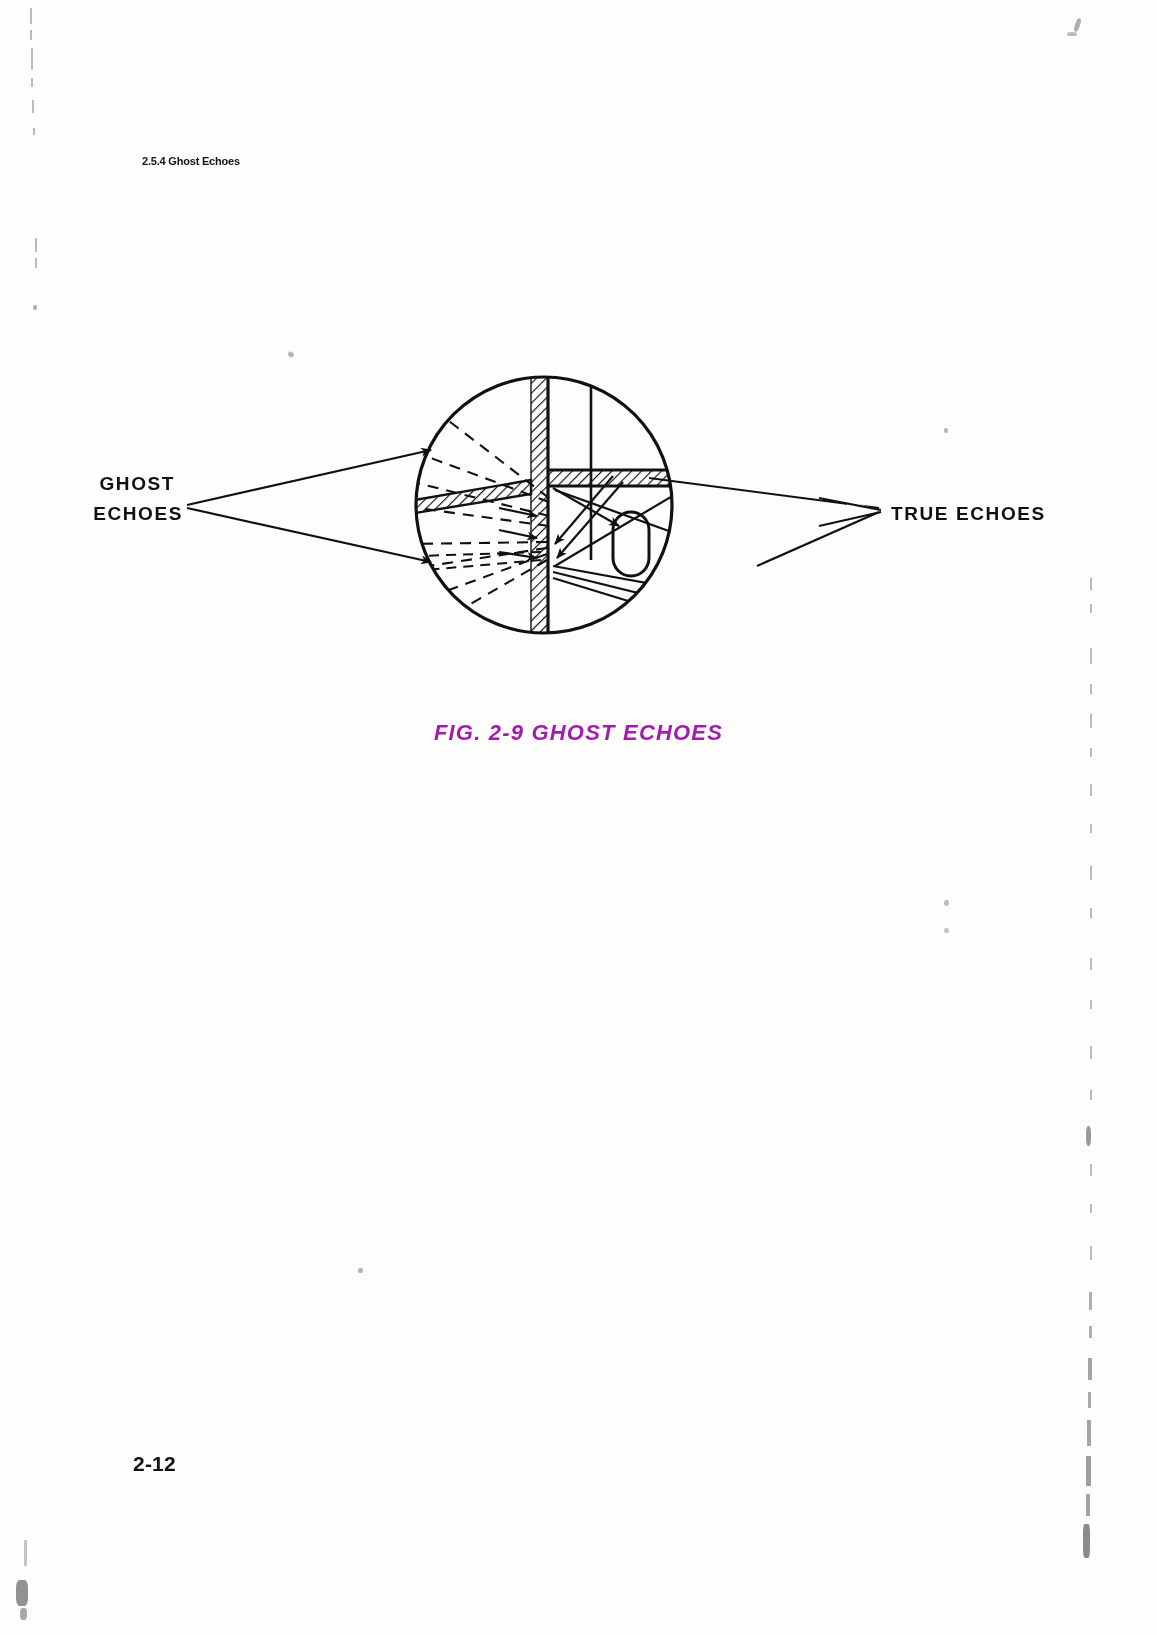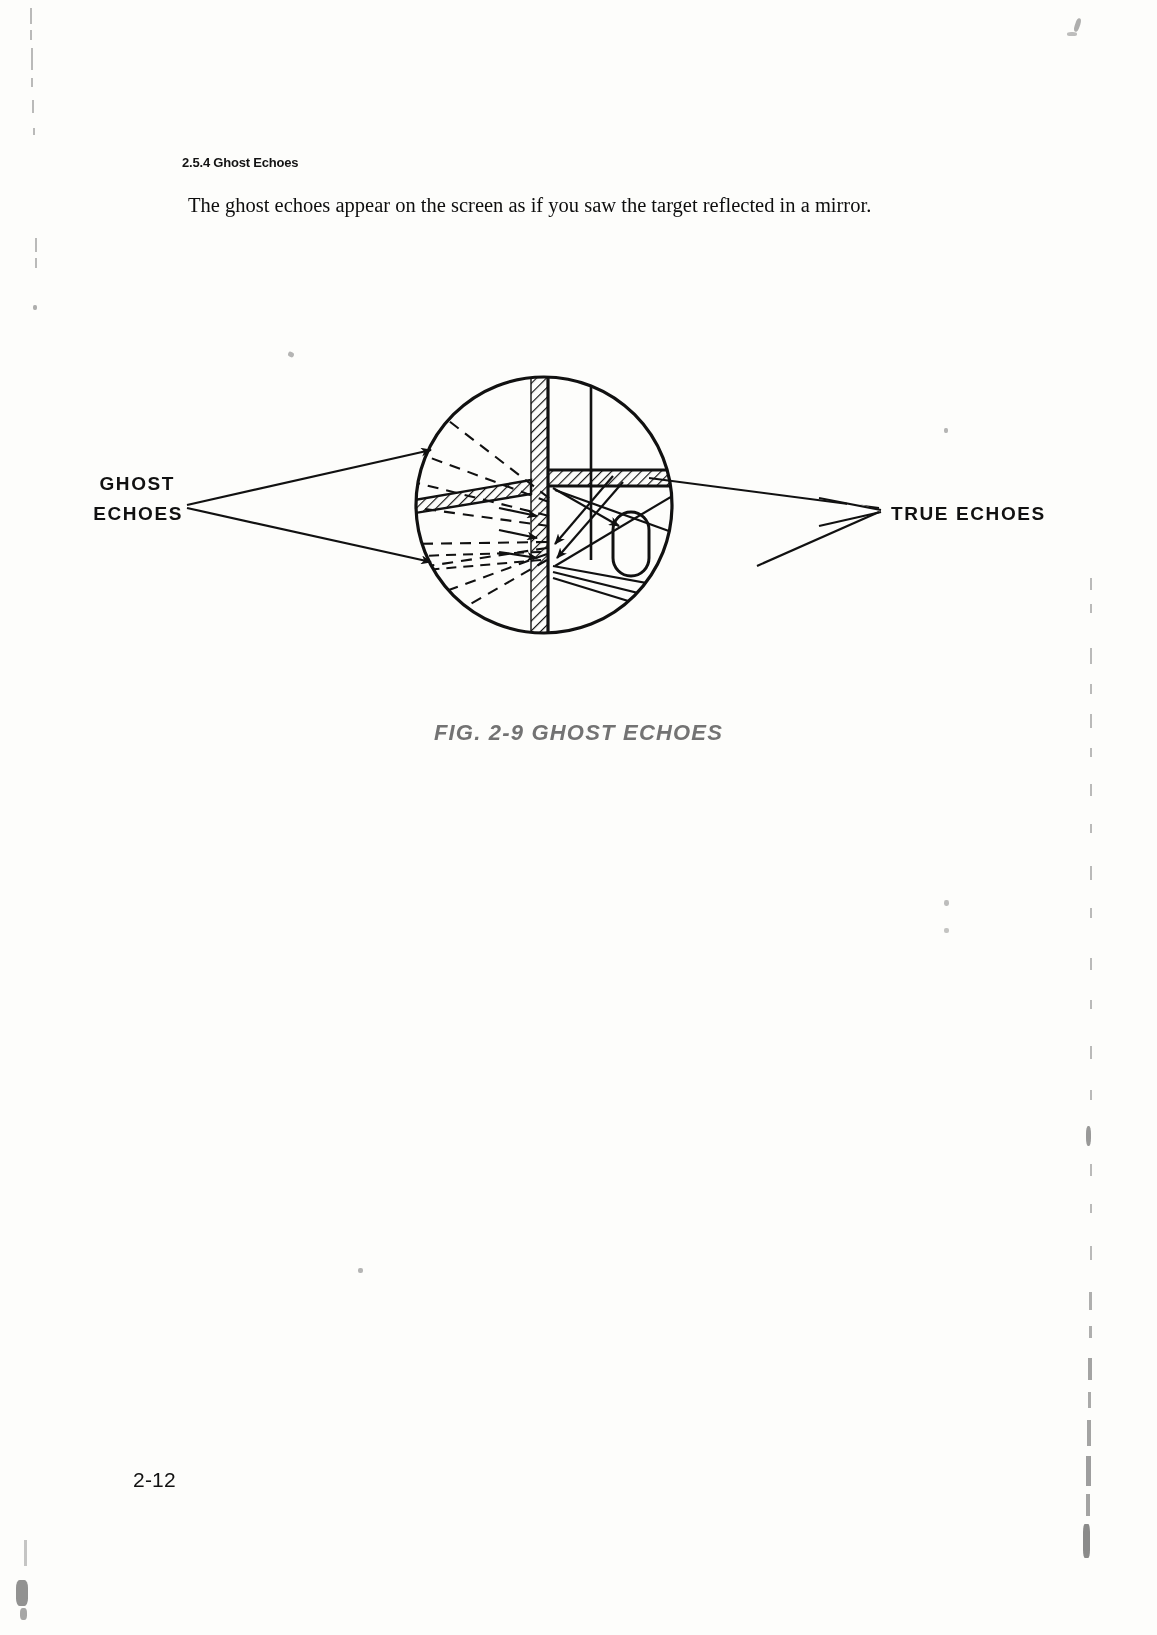--- a/index.html
+++ b/index.html
@@ -18,25 +18,24 @@
   .scan-edge{position:absolute;pointer-events:none;}
   .speck{position:absolute;background:#6e6e6e;border-radius:40%;opacity:.55;}
   .dash-mark{position:absolute;background:#8d8d8d;opacity:.6;}
 
   
   .heading{
     position:absolute;
     left:142px;top:155px;
     font-family:"Liberation Sans",sans-serif;
     font-weight:bold;
-    font-size:13px;
+    font-size:11px;
     letter-spacing:-0.2px;
     color:#131313;
     white-space:nowrap;
-    margin-left:40px;
   }
 
   .body-block{
     position:absolute;
     left:188px;top:190px;
     width:800px;
     color:#0e0e0e;
     font-size:20.5px;
     line-height:31px;
   }
@@ -62,32 +61,31 @@
   .caption{
     position:absolute;
     left:0;top:720px;
     width:1157px;
     text-align:center;
     font-family:"Liberation Sans",sans-serif;
     font-style:italic;
     font-weight:bold;
     font-size:22px;
     letter-spacing:1.2px;
-    color:#737373;
+    color:#a21caf;
   }
 
   .page-number{
     position:absolute;
     left:133px;top:1452px;
     font-family:"Liberation Sans",sans-serif;
-    font-weight:normal;
+    font-weight:bold;
     font-size:21px;
     letter-spacing:0.2px;
     color:#111;
-    margin-top:16px;
   }
 </style>
 </head>
 <body>
 
 <div class="page">
 
   <div class="scan-edge">
     <div class="dash-mark" style="left:30px;top:8px;width:2px;height:16px;"></div>
     <div class="dash-mark" style="left:30px;top:30px;width:2px;height:10px;"></div>
@@ -135,21 +133,20 @@
     <div class="dash-mark" style="left:1086px;top:1494px;width:4px;height:22px;opacity:.8;"></div>
     <div class="speck" style="left:1083px;top:1524px;width:7px;height:34px;opacity:.8;border-radius:25%;"></div>
     <div class="speck" style="left:358px;top:1268px;width:5px;height:5px;opacity:.5;"></div>
     <div class="speck" style="left:944px;top:900px;width:5px;height:6px;opacity:.45;"></div>
     <div class="speck" style="left:944px;top:928px;width:5px;height:5px;opacity:.4;"></div>
   </div>
 
   <div class="heading">2.5.4 Ghost Echoes</div>
 
   <div class="body-block">
-    <p class="para-plain">The ghost echoes appear on the screen as if you saw the target reflected in a mirror.</p>
   </div>
 
   <div class="figure-wrap">
     <svg class="fig-svg" width="1000" height="400" viewBox="0 0 1000 400">
 
       <defs>
 
         <pattern id="hatch" width="7" height="7" patternTransform="rotate(45)" patternUnits="userSpaceOnUse">
           <line x1="0" y1="0" x2="0" y2="7" stroke="#111" stroke-width="2.3"></line>
         </pattern>

